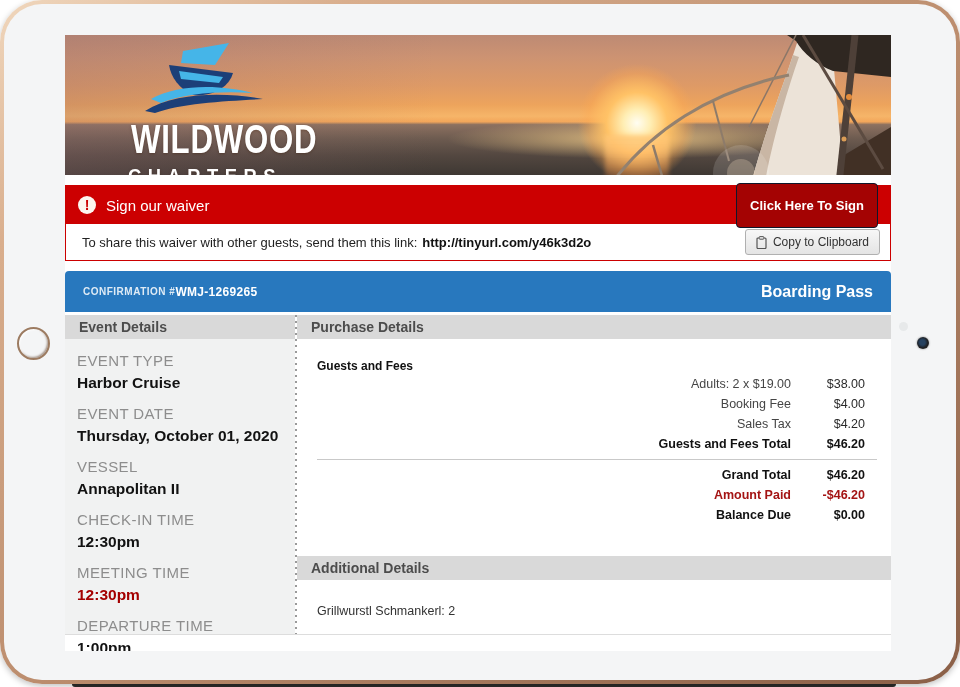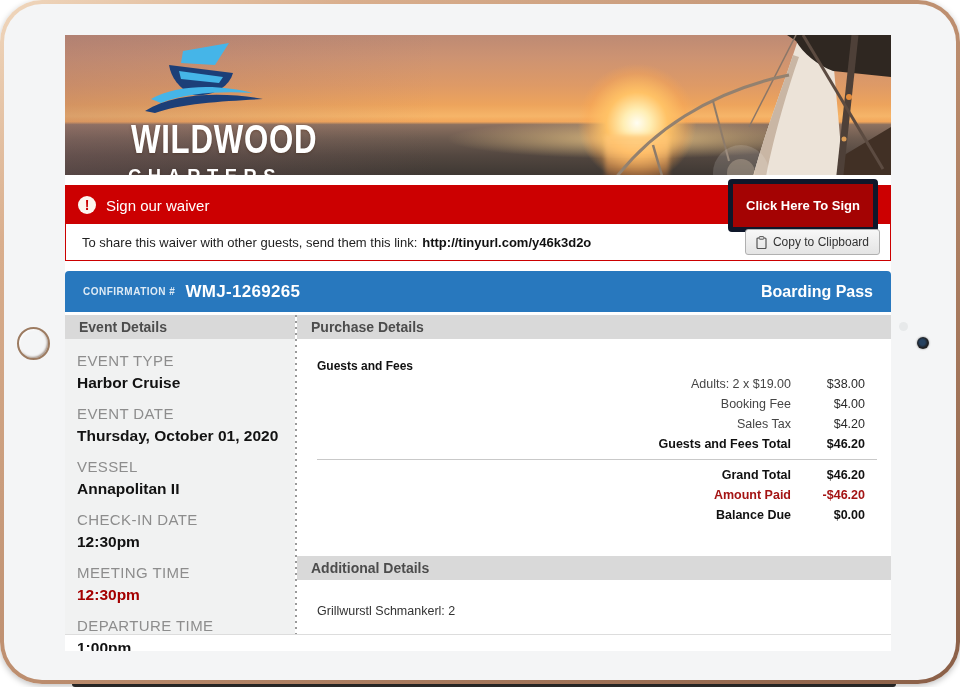--- a/index.html
+++ b/index.html
@@ -40,32 +40,32 @@
                 text-shadow:0 1px 3px rgba(60,30,10,.35); line-height:1; margin-top:2px; }
   .logo-word2 { color:#fff; font-weight:bold; font-size:20px; letter-spacing:7px; transform:scaleX(.92); transform-origin:center;
                 text-shadow:0 1px 3px rgba(60,30,10,.35); margin-top:6px; }
 
   
   .waiver-card { margin-top:10px; border:1px solid #cc0000; }
   .waiver-red { height:38px; background:#cc0001; display:flex; align-items:center; padding:0 12px; }
   .excl { width:18px; height:18px; border-radius:50%; background:#fdf6ef; color:#cc0001; font-weight:bold; font-size:14px;
           display:flex; align-items:center; justify-content:center; margin-right:10px; line-height:1; }
   .waiver-title { color:#fff; font-size:15px; }
-  .sign-btn { margin-left:auto; background:#a40303; border:5px solid #0f172a; color:#fff; font-weight:bold; font-size:13px;
+  .sign-btn { margin-left:auto; background:#a40303; border:1px solid #0f172a; color:#fff; font-weight:bold; font-size:13px;
               padding:14px 13px; border-radius:4px; cursor:pointer; font-family:inherit; }
   .waiver-share { height:36px; background:#fff; display:flex; align-items:center; padding:0 10px 0 16px; }
   .share-text { font-size:13px; color:#222; }
   .share-link { font-weight:bold; color:#111; margin-left:5px; font-size:13px; text-decoration:none; }
   .copy-btn { margin-left:auto; display:flex; align-items:center; gap:6px; background:linear-gradient(#f7f7f7,#e4e4e4);
               border:1px solid #b0b0b0; border-radius:3px; padding:5px 10px; font-size:12px; color:#333; cursor:pointer; font-family:inherit; }
 
   
   .conf-bar { margin-top:10px; height:41px; background:#2878be; border-radius:4px 4px 0 0; display:flex; align-items:center; padding:12px 18px; }
   .conf-label { color:rgba(255,255,255,.85); font-size:10px; font-weight:bold; letter-spacing:.5px; }
-  .conf-number { color:#fff; font-size:17px; font-weight:bold; margin-left:10px; letter-spacing:.3px; }
+  .conf-number { color:#fff; font-size:12px; font-weight:bold; letter-spacing:.3px; }
   .boarding { margin-left:auto; color:#fff; font-size:16px; font-weight:bold; }
 
   
   .main { margin-top:3px; display:flex; height:320px; border-bottom:1px solid #ddd; }
   .col-left { width:230px; background:#f1f2f2; flex:none; }
   .col-divider { width:2px; flex:none; background:repeating-linear-gradient(to bottom,#9a9a9a 0 2px,transparent 2px 6px); }
   .col-right { flex:1; background:#fff; overflow:hidden; }
   .sec-header { height:24px; background:#d9d9d9; color:#4c4c4c; font-weight:bold; font-size:14px; line-height:24px; padding-left:14px; }
 
   .field { padding:0 12px; margin-top:13px; }
@@ -171,21 +171,21 @@
                 </div>
                 <div class="field">
                   <div class="f-label">EVENT DATE</div>
                   <div class="f-value">Thursday, October 01, 2020</div>
                 </div>
                 <div class="field">
                   <div class="f-label">VESSEL</div>
                   <div class="f-value">Annapolitan II</div>
                 </div>
                 <div class="field">
-                  <div class="f-label">CHECK-IN DATE</div>
+                  <div class="f-label">CHECK-IN TIME</div>
                   <div class="f-value">12:30pm</div>
                 </div>
                 <div class="field">
                   <div class="f-label">MEETING TIME</div>
                   <div class="f-value red">12:30pm</div>
                 </div>
                 <div class="field">
                   <div class="f-label">DEPARTURE TIME</div>
                   <div class="f-value">1:00pm</div>
                 </div>

